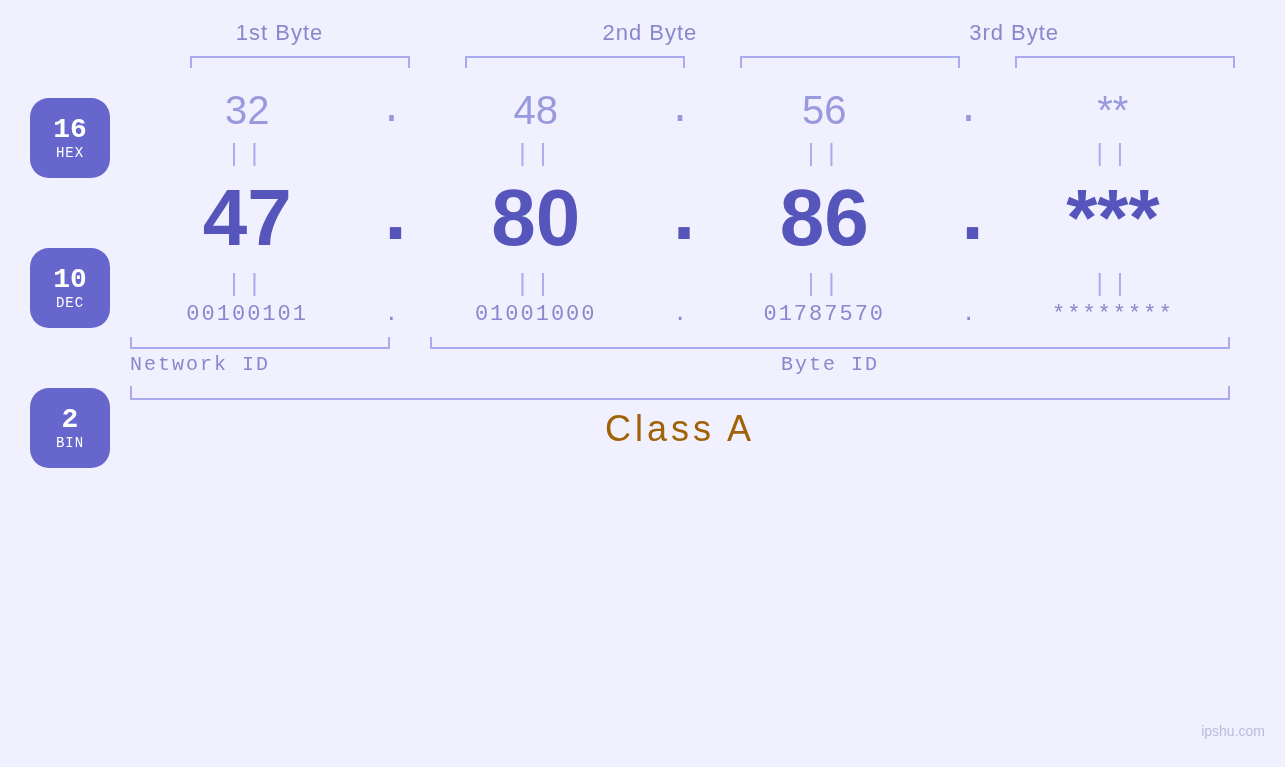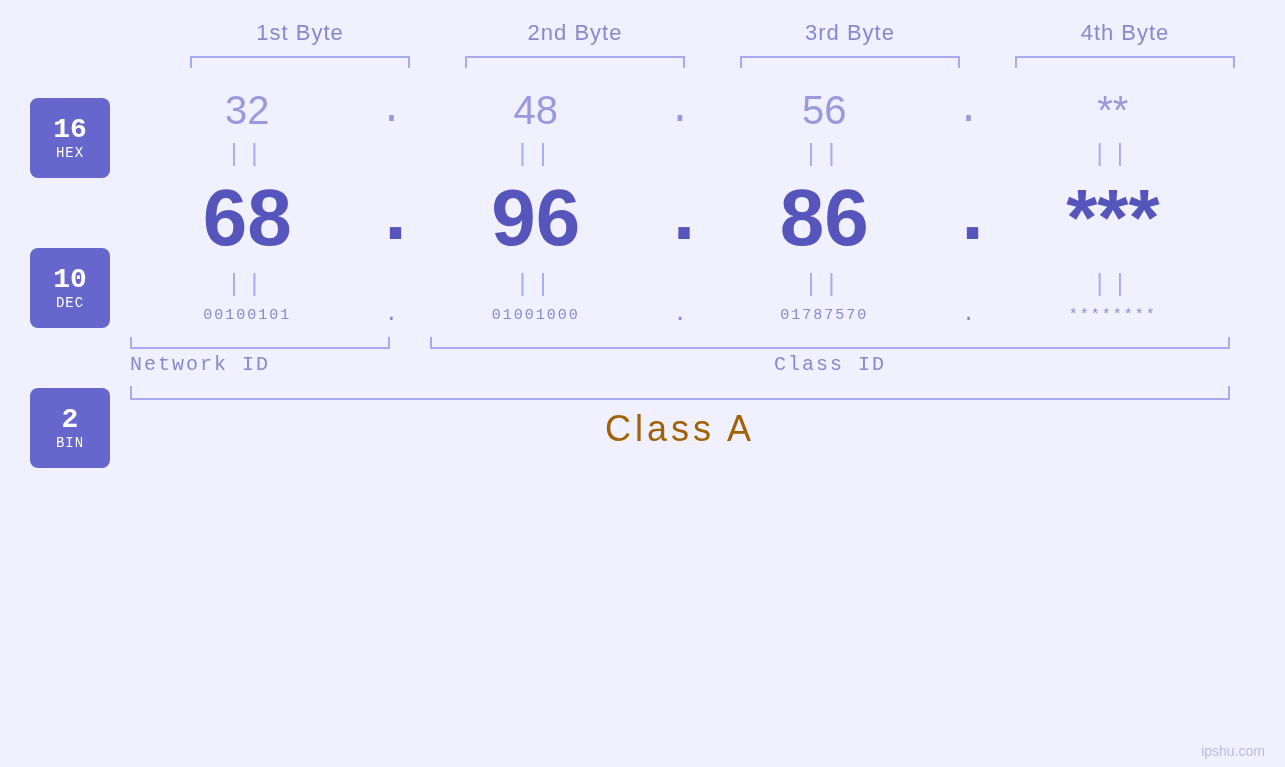--- a/index.html
+++ b/index.html
@@ -27,21 +27,21 @@
     .header-row {
       display: flex;
       width: 1100px;
       margin-left: 140px;
       justify-content: space-around;
       margin-bottom: 10px;
     }
 
     .byte-label {
       width: 220px;
-      text-align: center;
+      text-align: left;
       color: #8888cc;
       font-size: 22px;
       font-family: Arial, sans-serif;
       letter-spacing: 1px;
     }
 
     
     .top-bracket-row {
       display: flex;
       width: 1100px;
@@ -64,21 +64,21 @@
       gap: 0px;
       margin-left: 30px;
       margin-right: 20px;
       margin-top: 10px;
     }
 
     .base-badge {
       width: 80px;
       height: 80px;
       background-color: #6666cc;
-      border-radius: 8px;
+      border-radius: 19px;
       display: flex;
       flex-direction: column;
       align-items: center;
       justify-content: center;
       color: white;
       margin-bottom: 70px;
     }
 
     .base-badge .base-num {
       font-size: 28px;
@@ -140,46 +140,45 @@
     .dec-row .cell-value {
       font-size: 80px;
       color: #5555bb;
       font-weight: bold;
       font-family: Arial, sans-serif;
       line-height: 1;
     }
 
     
     .bin-row .cell-value {
-      font-size: 15px;
+      font-size: 22px;
       color: #8888cc;
       font-family: 'Courier New', monospace;
       letter-spacing: 2px;
     }
 
     
     .watermark {
       position: absolute;
-      bottom: 8px;
+      bottom: 28px;
       right: 20px;
       color: #bbbbdd;
       font-size: 14px;
       font-family: Arial, sans-serif;
     }
   </style>
 </head>
 <body>
 
 <div class="container">
 
   <div class="header-row">
     <div class="byte-label">1st Byte</div>
     <div class="byte-label">2nd Byte</div>
     <div class="byte-label">3rd Byte</div>
-    <div class="byte-label">4th Byte</div>
   </div>
 
   <div class="top-bracket-row">
     <div class="bracket-top"></div>
     <div class="bracket-top"></div>
     <div class="bracket-top"></div>
     <div class="bracket-top"></div>
   </div>
 
   <div style="display:flex; width:1285px; align-items:flex-start; margin-left:0;">
@@ -218,23 +217,23 @@
         <div class="equals-cell">||</div>
         <div class="equals-dot"></div>
         <div class="equals-cell">||</div>
         <div class="equals-dot"></div>
         <div class="equals-cell">||</div>
         <div class="equals-dot"></div>
         <div class="equals-cell">||</div>
       </div>
 
       <div class="value-row dec-row" style="margin-bottom:4px;">
-        <div class="cell"><span class="cell-value">68</span></div>
+        <div class="cell"><span class="cell-value">47</span></div>
         <div class="dot-cell"><span style="font-size:80px;color:#5555bb;font-weight:bold;">.</span></div>
-        <div class="cell"><span class="cell-value">96</span></div>
+        <div class="cell"><span class="cell-value">80</span></div>
         <div class="dot-cell"><span style="font-size:80px;color:#5555bb;font-weight:bold;">.</span></div>
         <div class="cell"><span class="cell-value">86</span></div>
         <div class="dot-cell"><span style="font-size:80px;color:#5555bb;font-weight:bold;">.</span></div>
         <div class="cell"><span class="cell-value">***</span></div>
       </div>
 
       <div class="equals-row">
         <div class="equals-cell">||</div>
         <div class="equals-dot"></div>
         <div class="equals-cell">||</div>
@@ -259,21 +258,21 @@
         <div style="width:260px; height:12px; border-bottom:2px solid #aaaaee; border-left:2px solid #aaaaee; border-right:2px solid #aaaaee;"></div>
 
         <div style="width:40px;"></div>
 
         <div style="width:800px; height:12px; border-bottom:2px solid #aaaaee; border-left:2px solid #aaaaee; border-right:2px solid #aaaaee;"></div>
       </div>
 
       <div style="display:flex; width:1100px; margin-top:4px;">
         <div style="width:260px; text-align:left; color:#8888cc; font-size:20px; font-family:'Courier New',monospace; letter-spacing:2px;">Network ID</div>
         <div style="width:40px;"></div>
-        <div style="width:800px; text-align:center; color:#8888cc; font-size:20px; font-family:'Courier New',monospace; letter-spacing:2px;">Class ID</div>
+        <div style="width:800px; text-align:center; color:#8888cc; font-size:20px; font-family:'Courier New',monospace; letter-spacing:2px;">Byte ID</div>
       </div>
 
       <div style="width:1100px; height:14px; border-bottom:2px solid #aaaaee; border-left:2px solid #aaaaee; border-right:2px solid #aaaaee; margin-top:10px;"></div>
 
       <div style="width:1100px; text-align:center; margin-top:8px;">
         <span style="font-size:36px; color:#a16207; font-family:Liberation Sans, sans-serif; letter-spacing:4px;">Class A</span>
       </div>
 
     </div>
   </div>

